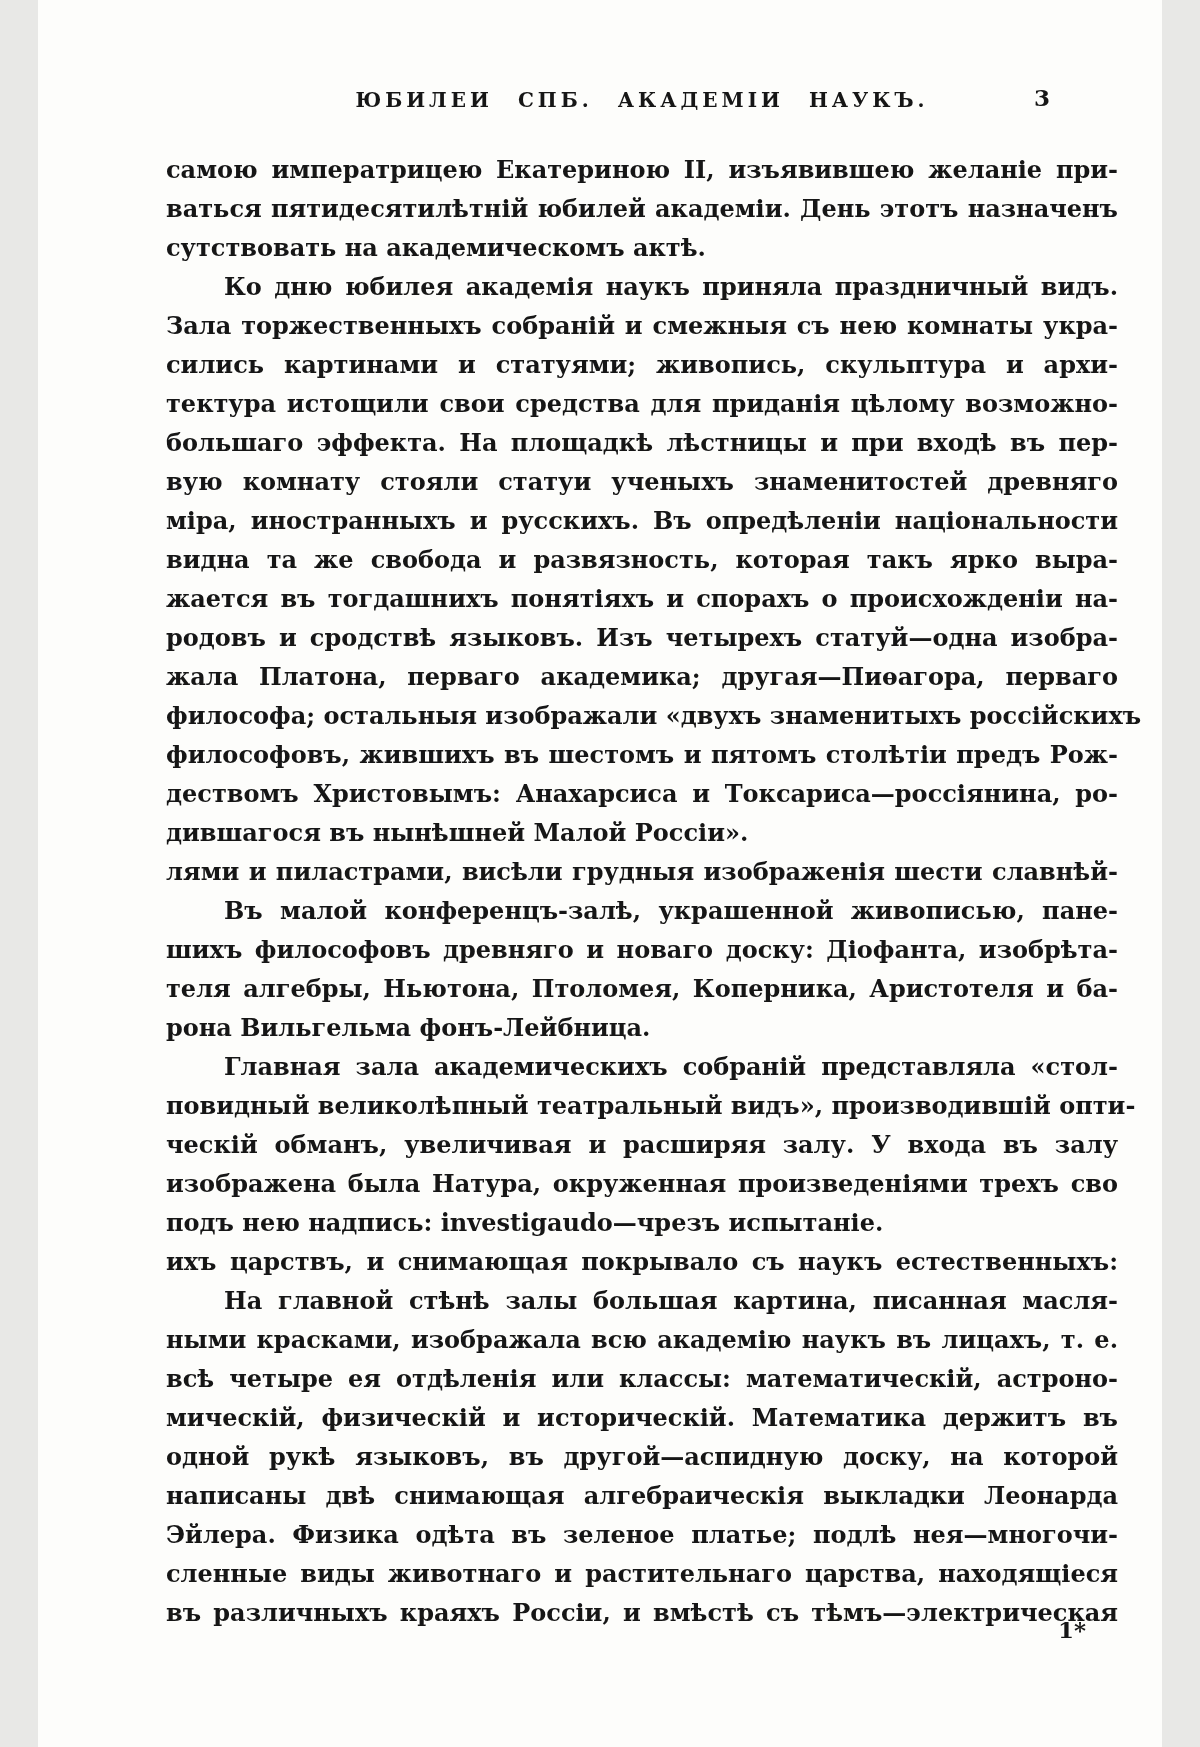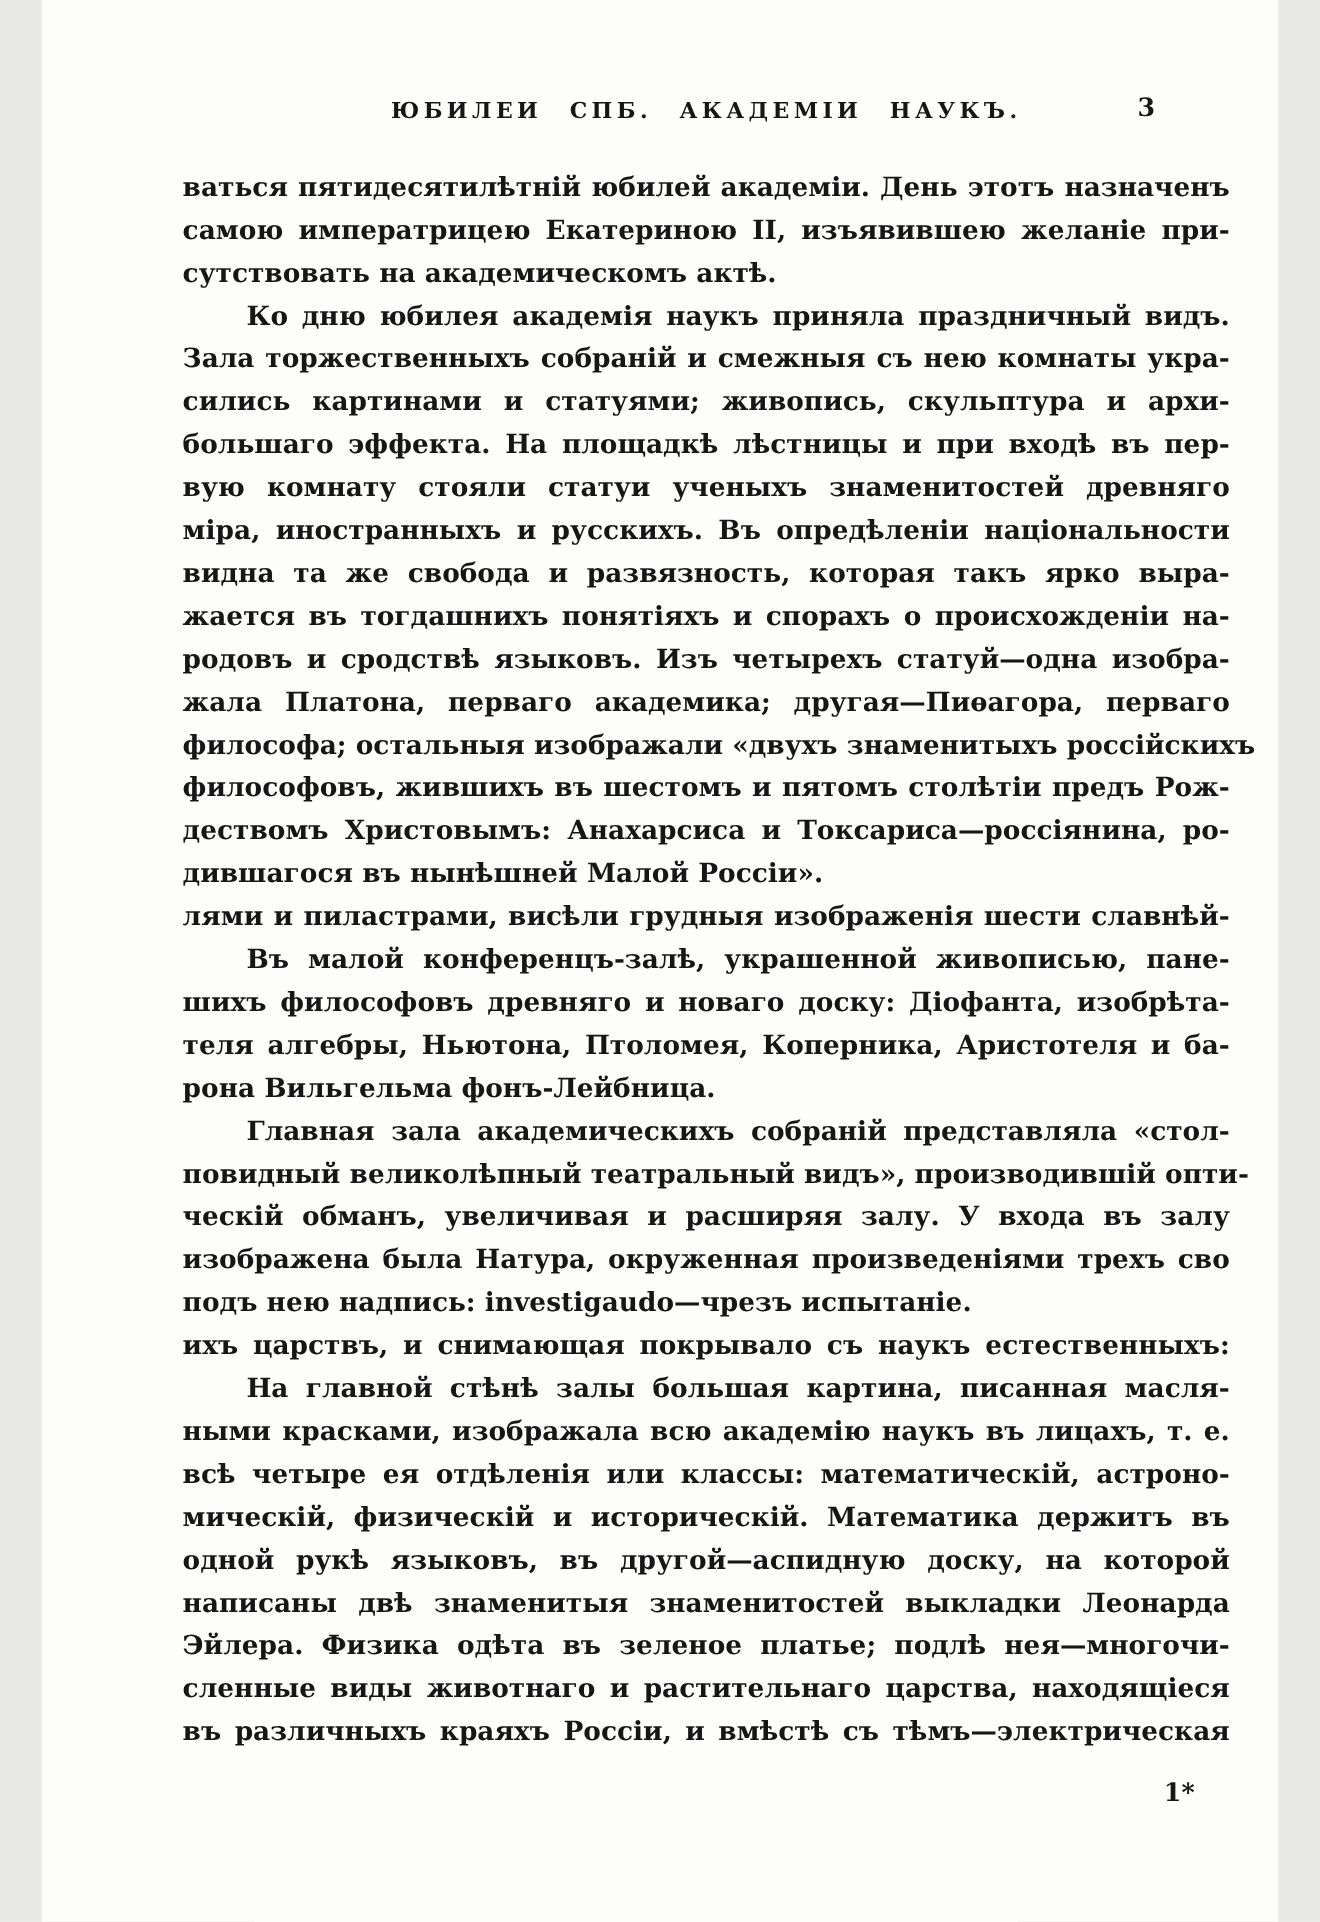--- a/index.html
+++ b/index.html
@@ -79,26 +79,27 @@
 </head>
 <body>
 
 <div class="page">
   <div class="header">
     <div class="running-title">ЮБИЛЕИ СПБ. АКАДЕМІИ НАУКЪ.</div>
     <div class="page-number">3</div>
   </div>
 
   <div class="body-block">
+      <div class="line">самою императрицею Екатериною II, изъявившею желаніе при-</div>
       <div class="line">ваться пятидесятилѣтній юбилей академіи. День этотъ назначенъ</div>
-      <div class="line">самою императрицею Екатериною II, изъявившею желаніе при-</div>
       <div class="line para-end">сутствовать на академическомъ актѣ.</div>
       <div class="line indent">Ко дню юбилея академія наукъ приняла праздничный видъ.</div>
       <div class="line">Зала торжественныхъ собраній и смежныя съ нею комнаты укра-</div>
       <div class="line">сились картинами и статуями; живопись, скульптура и архи-</div>
+      <div class="line">тектура истощили свои средства для приданія цѣлому возможно-</div>
       <div class="line">большаго эффекта. На площадкѣ лѣстницы и при входѣ въ пер-</div>
       <div class="line">вую комнату стояли статуи ученыхъ знаменитостей древняго</div>
       <div class="line">міра, иностранныхъ и русскихъ. Въ опредѣленіи національности</div>
       <div class="line">видна та же свобода и развязность, которая такъ ярко выра-</div>
       <div class="line">жается въ тогдашнихъ понятіяхъ и спорахъ о происхожденіи на-</div>
       <div class="line">родовъ и сродствѣ языковъ. Изъ четырехъ статуй—одна изобра-</div>
       <div class="line">жала Платона, перваго академика; другая—Пиѳагора, перваго</div>
       <div class="line">философа; остальныя изображали «двухъ знаменитыхъ россійскихъ</div>
       <div class="line">философовъ, жившихъ въ шестомъ и пятомъ столѣтіи предъ Рож-</div>
       <div class="line">дествомъ Христовымъ: Анахарсиса и Токсариса—россіянина, ро-</div>
@@ -112,20 +113,20 @@
       <div class="line">повидный великолѣпный театральный видъ», производившій опти-</div>
       <div class="line">ческій обманъ, увеличивая и расширяя залу. У входа въ залу</div>
       <div class="line">изображена была Натура, окруженная произведеніями трехъ сво</div>
       <div class="line para-end">подъ нею надпись: investigaudo—чрезъ испытаніе.</div>
       <div class="line">ихъ царствъ, и снимающая покрывало съ наукъ естественныхъ:</div>
       <div class="line indent">На главной стѣнѣ залы большая картина, писанная масля-</div>
       <div class="line">ными красками, изображала всю академію наукъ въ лицахъ, т. е.</div>
       <div class="line">всѣ четыре ея отдѣленія или классы: математическій, астроно-</div>
       <div class="line">мическій, физическій и историческій. Математика держитъ въ</div>
       <div class="line">одной рукѣ языковъ, въ другой—аспидную доску, на которой</div>
-      <div class="line">написаны двѣ знаменитыя знаменитостей выкладки Леонарда</div>
+      <div class="line">написаны двѣ снимающая алгебраическія выкладки Леонарда</div>
       <div class="line">Эйлера. Физика одѣта въ зеленое платье; подлѣ нея—многочи-</div>
       <div class="line">сленные виды животнаго и растительнаго царства, находящіеся</div>
       <div class="line">въ различныхъ краяхъ Россіи, и вмѣстѣ съ тѣмъ—электрическая</div>
     </div>
 
   <div class="footer-mark">1*</div>
 </div>
 
 </body></html>

